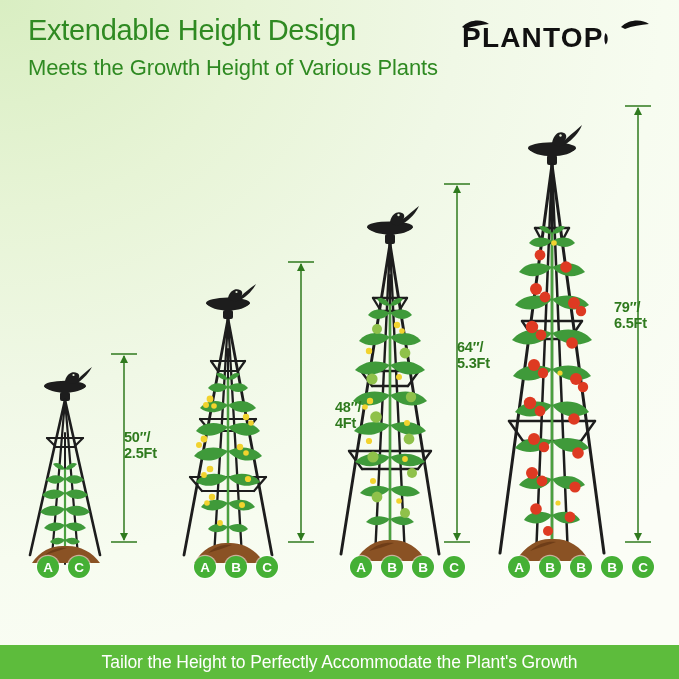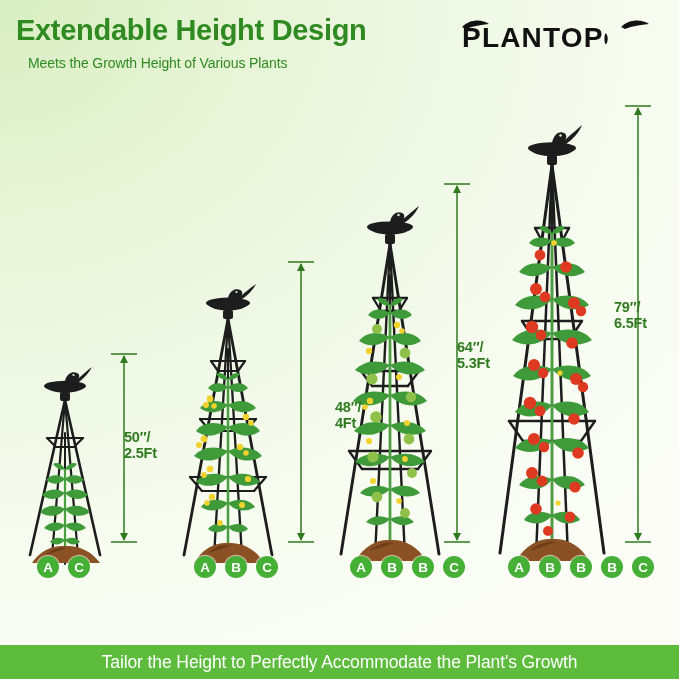--- a/index.html
+++ b/index.html
@@ -18,33 +18,33 @@
   }
   
   #header {
     position: absolute;
     left: 0; top: 0;
     width: 679px;
     height: 92px;
   }
   #title {
     position: absolute;
-    left: 16px;
+    left: 28px;
     top: 14px;
     font-size: 29px;
-    font-weight: bold;
+    font-weight: normal;
     color: #2f8a22;
     letter-spacing: -0.3px;
     white-space: nowrap;
   }
   #subtitle {
     position: absolute;
     left: 28px;
     top: 55px;
-    font-size: 14px;
+    font-size: 22px;
     color: #2f8a22;
     letter-spacing: -0.1px;
     white-space: nowrap;
   }
   #logo {
     position: absolute;
     right: 23px;
     top: 18px;
     width: 200px;
     height: 34px;

